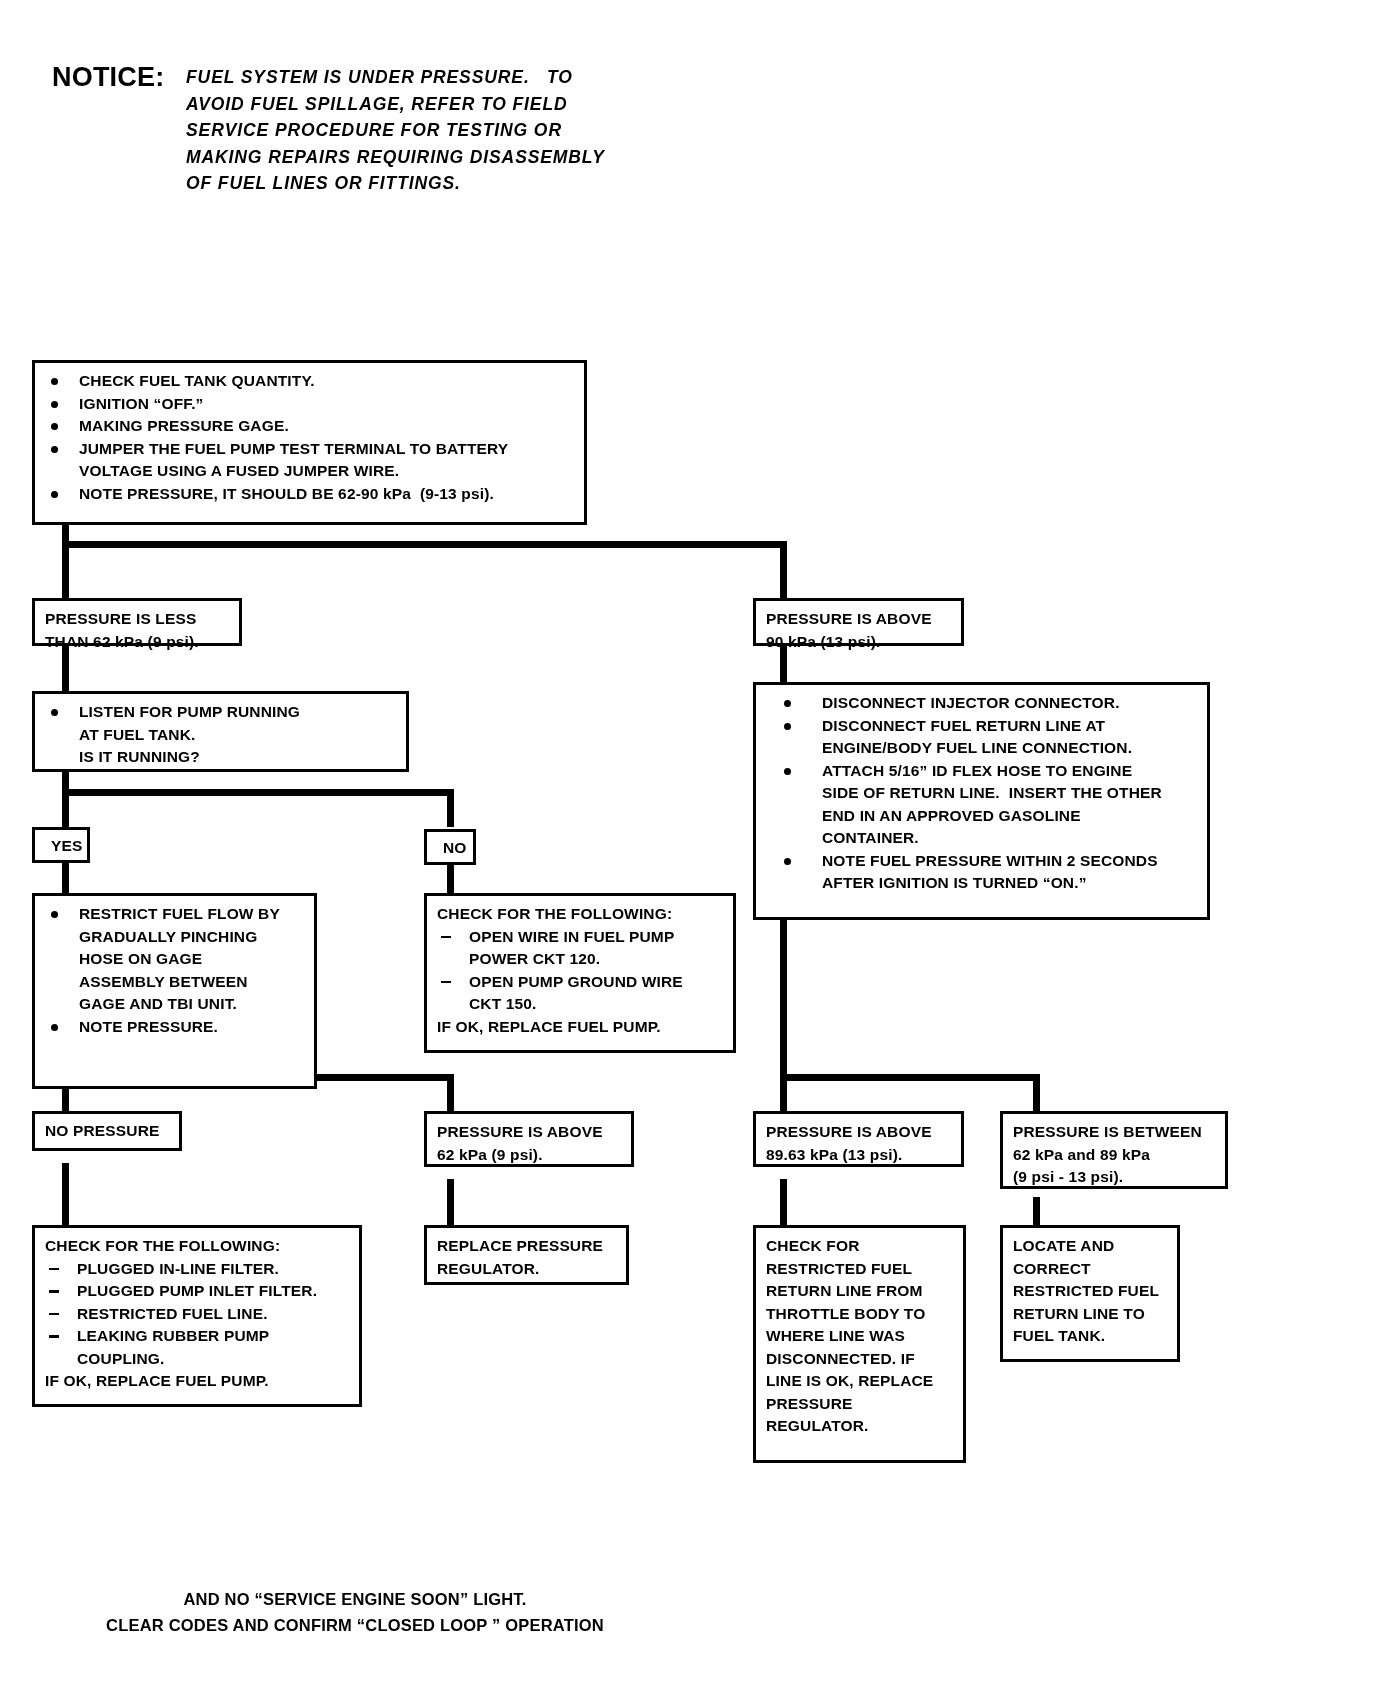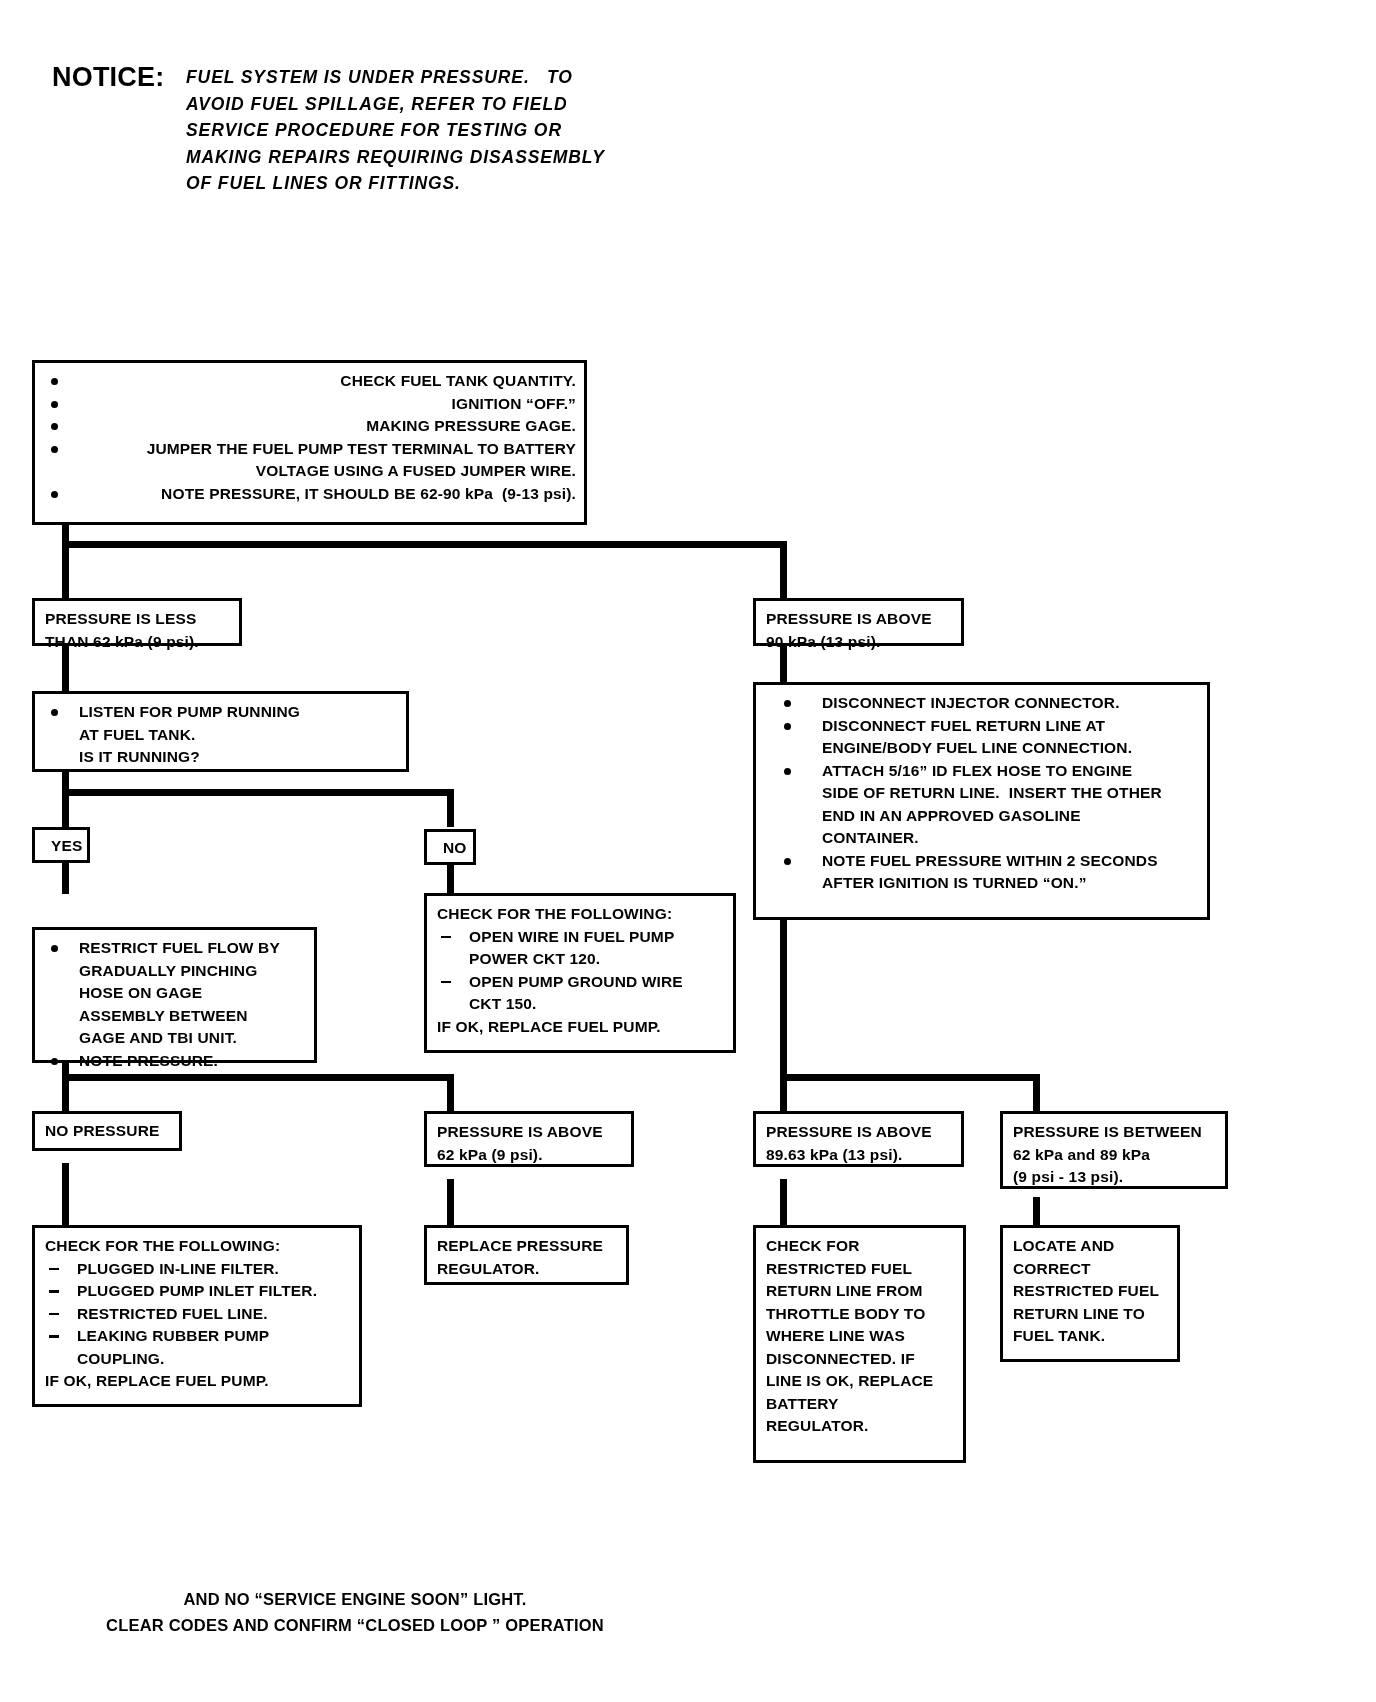--- a/index.html
+++ b/index.html
@@ -163,21 +163,21 @@
 <div class="ln" style="left:780px; top:645px; width:7px; height:38px;"></div>
 
 <div class="ln" style="left:780px; top:920px; width:7px; height:160px;"></div>
 <div class="ln" style="left:780px; top:1074px; width:260px; height:7px;"></div>
 <div class="ln" style="left:780px; top:1074px; width:7px; height:37px;"></div>
 <div class="ln" style="left:1033px; top:1074px; width:7px; height:37px;"></div>
 
 <div class="ln" style="left:780px; top:1179px; width:7px; height:46px;"></div>
 <div class="ln" style="left:1033px; top:1197px; width:7px; height:28px;"></div>
 
-<div class="box" style="left:32px; top:360px; width:555px; height:165px;text-align:right;">
+<div class="box" style="left:32px; top:360px; width:555px; height:165px;">
   <ul class="blist">
     <li>
       <span class="bullet"></span>
       <div class="plain-line">CHECK FUEL TANK QUANTITY.</div>
     </li>
     <li>
       <span class="bullet"></span>
       <div class="plain-line">IGNITION “OFF.”</div>
     </li>
     <li>
@@ -212,21 +212,21 @@
   </ul>
 </div>
 
 <div class="box" style="left:32px; top:827px; width:58px; height:36px; padding:5px 16px;">
   <div class="plain-line">YES</div>
 </div>
 <div class="box" style="left:424px; top:829px; width:52px; height:36px; padding:5px 16px;">
   <div class="plain-line">NO</div>
 </div>
 
-<div class="box" style="left:32px; top:893px; width:285px; height:136px;margin-top:34px;">
+<div class="box" style="left:32px; top:893px; width:285px; height:196px;">
   <ul class="blist">
     <li>
       <span class="bullet"></span>
       <div class="plain-line">RESTRICT FUEL FLOW BY</div>
       <div class="plain-line">GRADUALLY PINCHING</div>
       <div class="plain-line">HOSE ON GAGE</div>
       <div class="plain-line">ASSEMBLY BETWEEN</div>
       <div class="plain-line">GAGE AND TBI UNIT.</div>
     </li>
     <li>
@@ -334,21 +334,21 @@
 </div>
 
 <div class="box" style="left:753px; top:1225px; width:213px; height:238px;">
   <div class="plain-line">CHECK FOR</div>
   <div class="plain-line">RESTRICTED FUEL</div>
   <div class="plain-line">RETURN LINE FROM</div>
   <div class="plain-line">THROTTLE BODY TO</div>
   <div class="plain-line">WHERE LINE WAS</div>
   <div class="plain-line">DISCONNECTED. IF</div>
   <div class="plain-line">LINE IS OK, REPLACE</div>
-  <div class="plain-line">BATTERY</div>
+  <div class="plain-line">PRESSURE</div>
   <div class="plain-line">REGULATOR.</div>
 </div>
 
 <div class="box" style="left:1000px; top:1225px; width:180px; height:137px;">
   <div class="plain-line">LOCATE AND</div>
   <div class="plain-line">CORRECT</div>
   <div class="plain-line">RESTRICTED FUEL</div>
   <div class="plain-line">RETURN LINE TO</div>
   <div class="plain-line">FUEL TANK.</div>
 </div>

